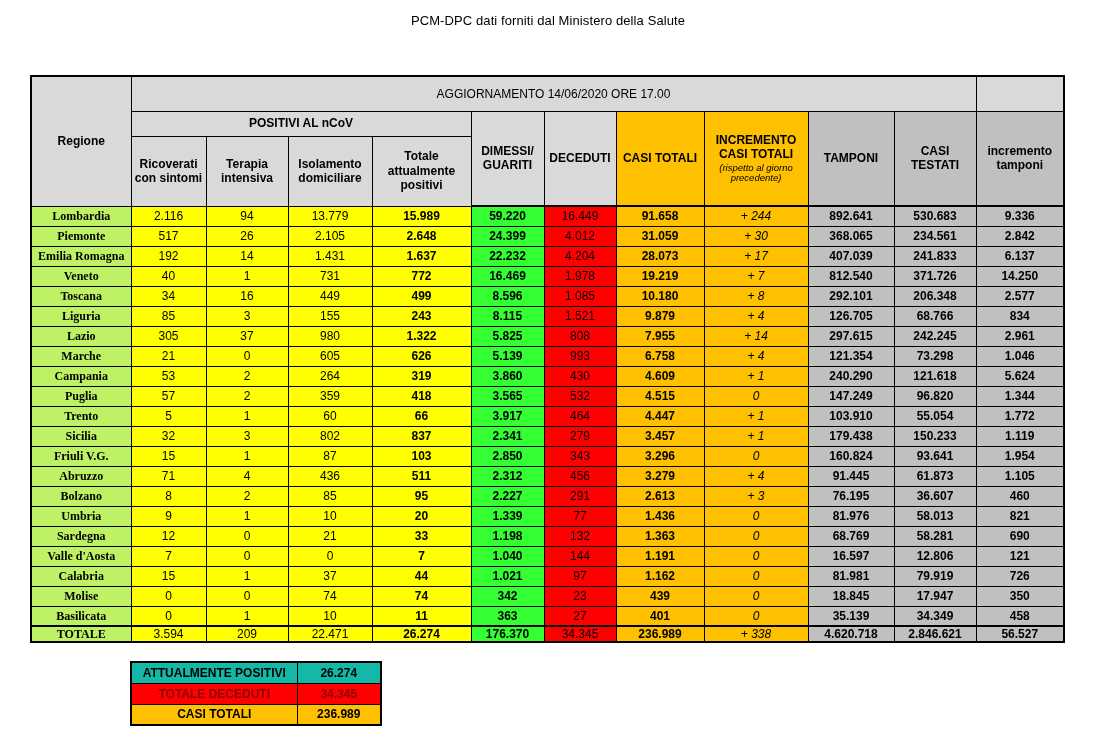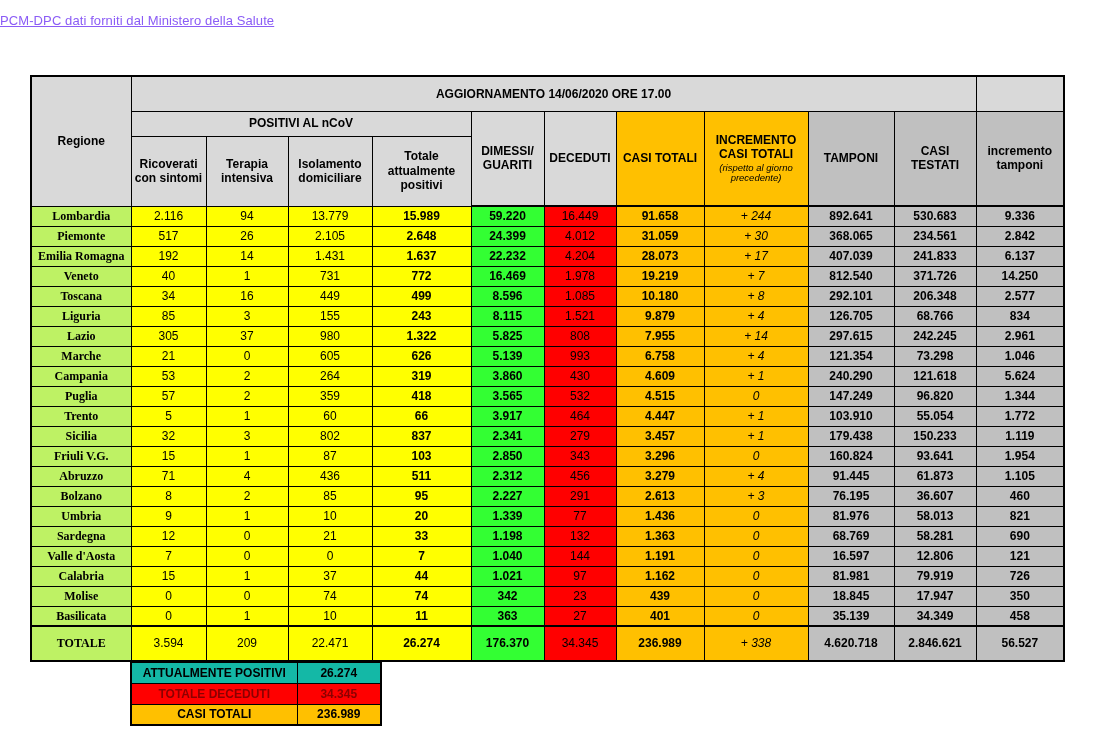--- a/index.html
+++ b/index.html
@@ -1,43 +1,43 @@
 <!DOCTYPE html>
 <html><head>
 <meta charset="utf-8">
 <style>
   * { margin:0; padding:0; box-sizing:border-box; }
   html,body { width:1096px; height:753px; background:#ffffff;
     font-family:"Liberation Sans", sans-serif; color:#000; overflow:hidden; }
   .page { position:relative; width:1096px; height:753px; }
 
-  .title { position:absolute; top:13px; left:0; width:100%; text-align:left;
-    font-size:13px; color:#8b5cf6; letter-spacing:.1px;text-decoration:underline; }
+  .title { position:absolute; top:13px; left:0; width:100%; text-align:center;
+    font-size:13px; color:#000000; letter-spacing:.1px; }
 
   table.main { position:absolute; left:30px; top:75px; width:1033px;
     border-collapse:collapse; table-layout:fixed; border:2px solid #000; }
   table.main th, table.main td { border:1px solid #000; text-align:center;
     vertical-align:middle; font-size:12px; line-height:1.2; overflow:hidden; padding:0 1px; }
 
   
   tr.banner-row { height:35px; }
   tr.group-row  { height:25px; }
   tr.sub-row    { height:70px; }
   .hdr  { background:#d9d9d9; font-weight:700; }
-  .banner { background:#d9d9d9; font-weight:700; font-size:15px; }
+  .banner { background:#d9d9d9; font-weight:400; font-size:15px; }
   .banner-corner { background:#d9d9d9; }
   .hdr-orange { background:#ffc000; font-weight:700; }
   .hdr-gray { background:#c0c0c0; font-weight:700; }
   .hdr-note { font-size:9.5px; font-weight:400; font-style:italic; line-height:1.1; margin-top:1px; }
   .sub-row th { border-bottom:2px solid #000; }
   tr.group-row th[rowspan] { border-bottom:2px solid #000; }
 
   
   tbody tr { height:20px; }
-  tbody tr.totale { height:35px;padding-left:11px; }
+  tbody tr.totale { height:16px;padding-left:11px; }
   tbody th.region { background:#bef264; font-weight:700; font-size:12px;font-family:Liberation Serif, serif; }
   td.c-yellow { background:#ffff00; }
   td.c-green  { background:#33ff33; font-weight:700; }
   td.c-red    { background:#ff0000; font-weight:400; }
   td.c-orange { background:#ffc000; font-weight:700; }
   td.c-oitalic{ background:#ffc000; font-style:italic; font-weight:400; }
   td.c-gray   { background:#c0c0c0; font-weight:700; }
   td.c-bold   { font-weight:700; }
   tr.totale th, tr.totale td { border-top:2px solid #000; }
 

